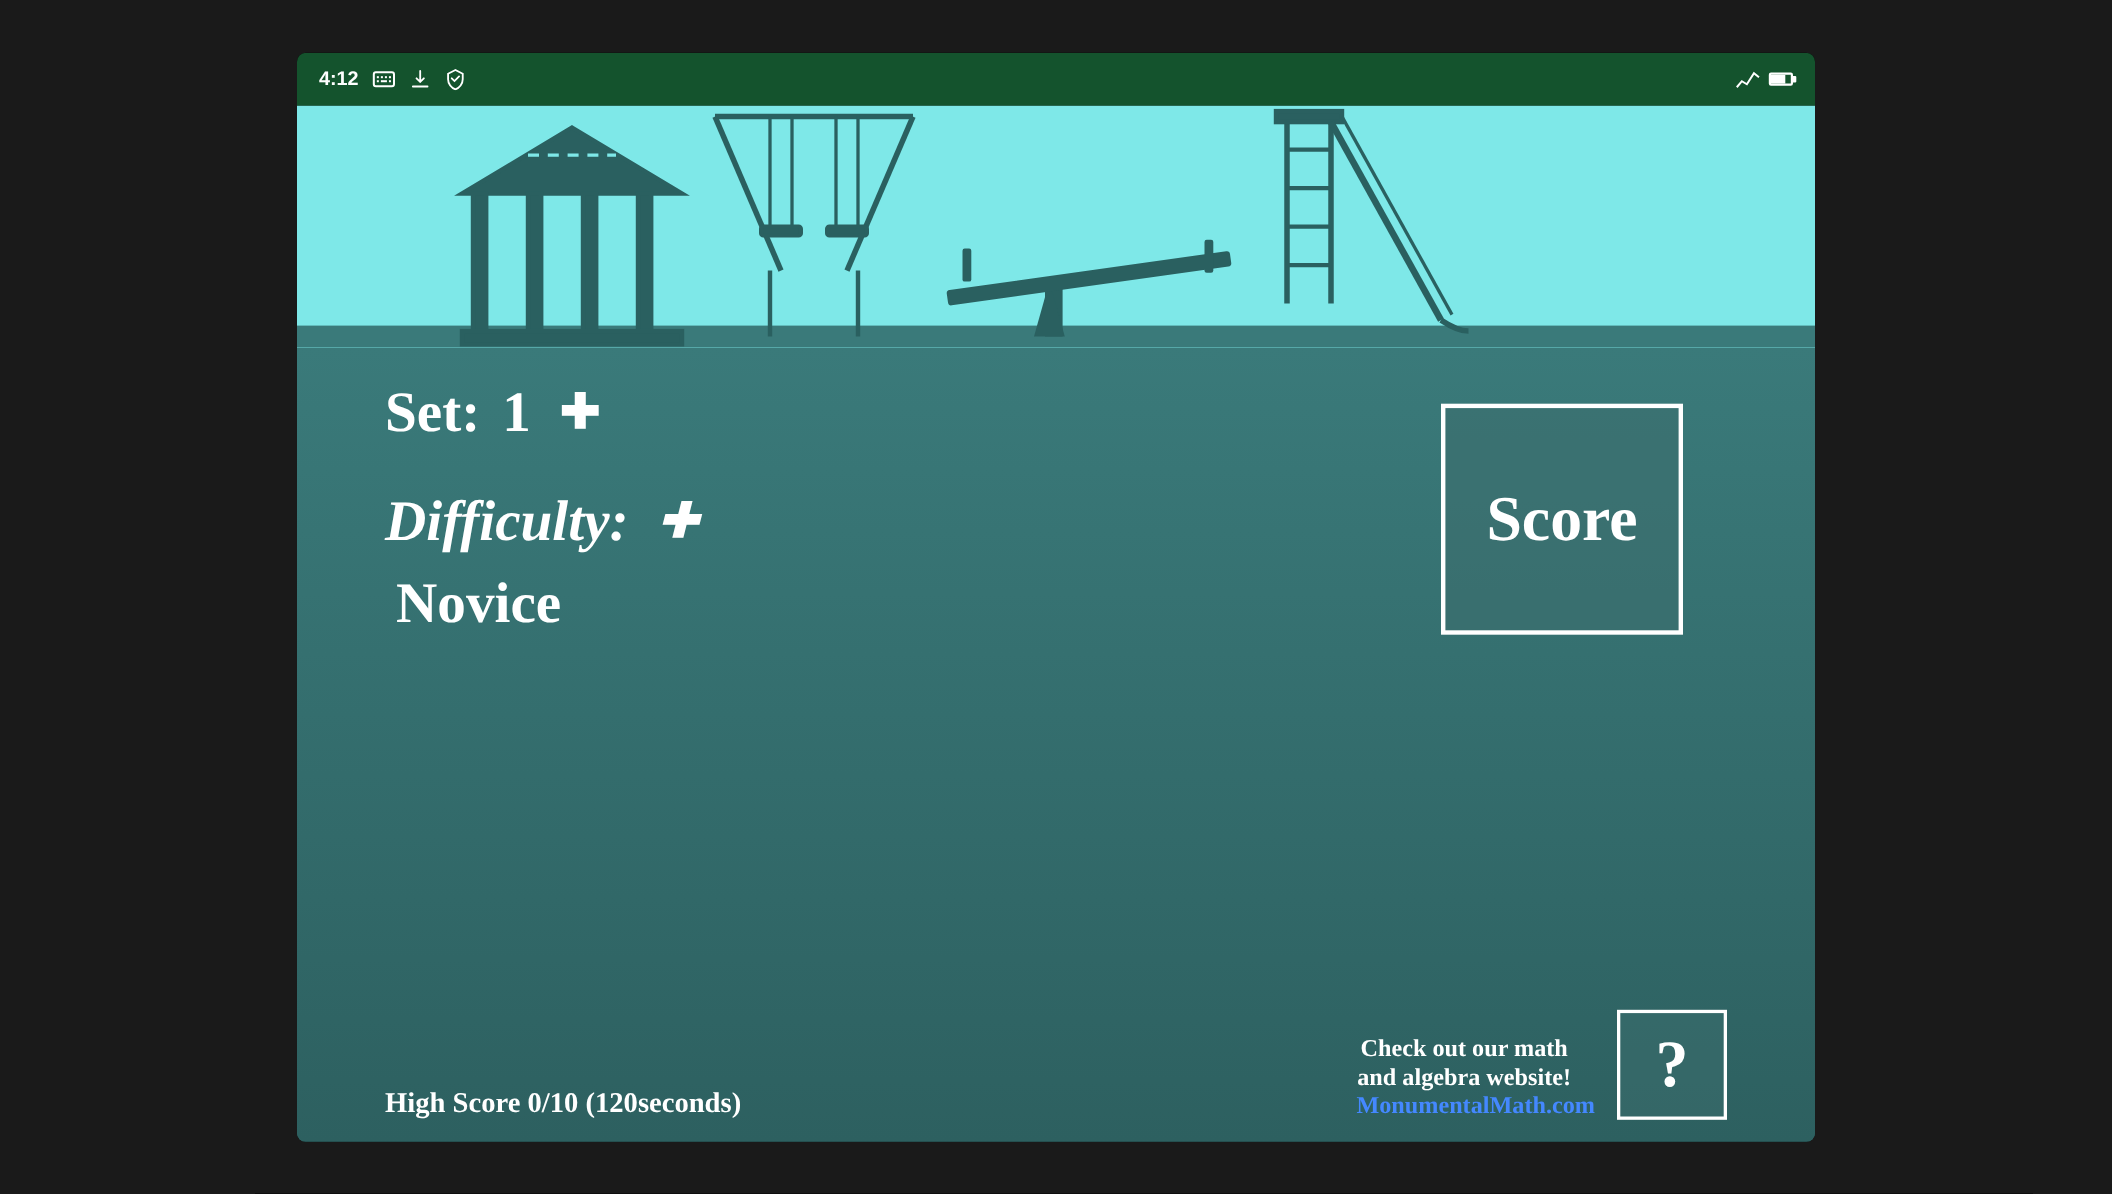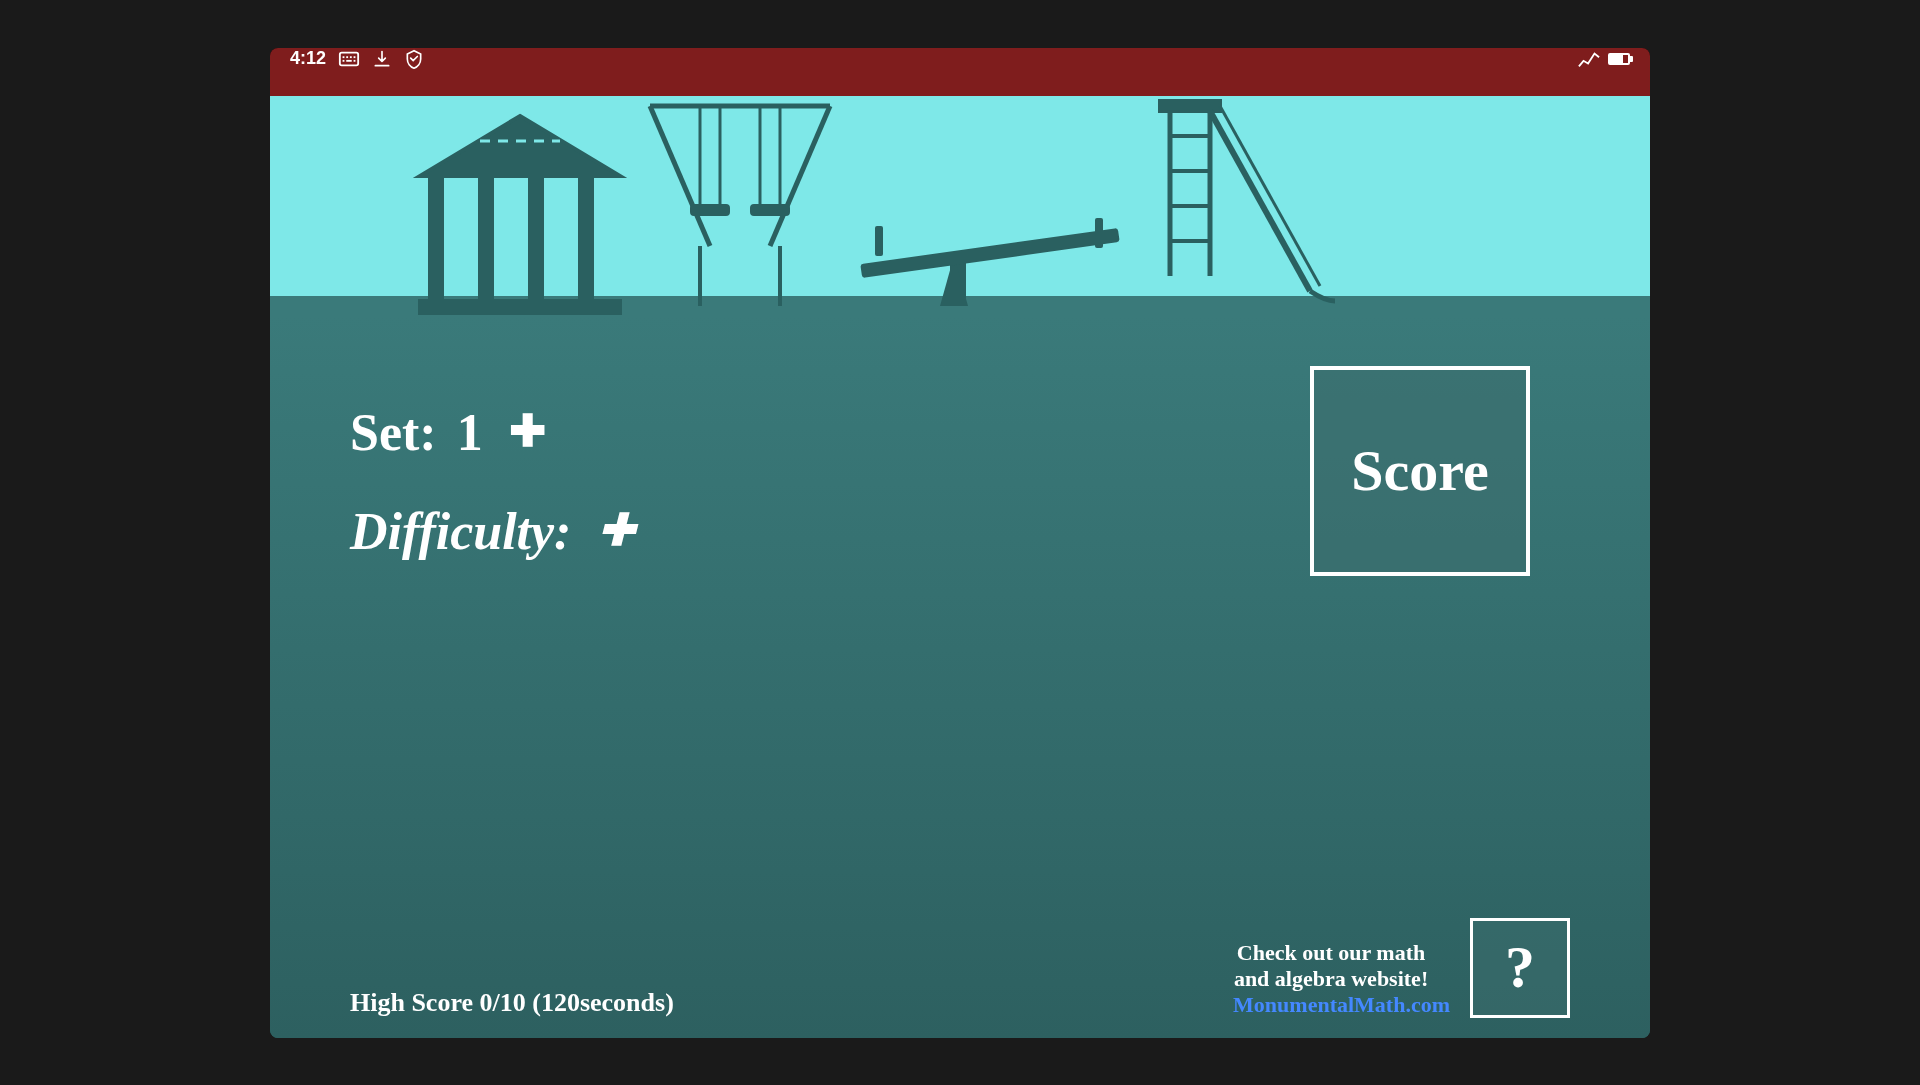--- a/index.html
+++ b/index.html
@@ -20,23 +20,23 @@
       position: relative;
       background: #000;
       border-radius: 8px;
       overflow: hidden;
     }
 
     
     .status-bar {
       width: 100%;
       height: 48px;
-      background: #7f1d1d;
-      display: flex;
-      align-items: flex-start;
+      background: #14532d;
+      display: flex;
+      align-items: center;
       justify-content: space-between;
       padding: 0 20px;
       position: relative;
       z-index: 10;
     }
 
     .status-left {
       display: flex;
       align-items: center;
       gap: 12px;
@@ -113,21 +113,21 @@
       width: 100%;
       height: calc(100% - 220px);
       background: linear-gradient(180deg, #3a7a7a 0%, #2d6060 100%);
       display: flex;
       flex-direction: column;
       padding: 30px 80px;
     }
 
     .game-controls {
       display: flex;
-      align-items: flex-end;
+      align-items: center;
       width: 100%;
     }
 
     .left-panel {
       flex: 1;
     }
 
     .set-row {
       display: flex;
       align-items: center;
@@ -392,20 +392,23 @@
               <span class="plus-icon">✚</span>
             </div>
           </div>
 
           <div class="difficulty-row">
             <span class="label-text">Difficulty:</span>
             <div class="plus-button">
               <span class="plus-icon">✚</span>
             </div>
           </div>
+          <div>
+            <span class="novice-text">Novice</span>
+          </div>
         </div>
 
         <div class="right-panel">
           <button class="next-button">
             <span class="next-button-text">Score</span>
           </button>
         </div>
       </div>
 
       <div class="bottom-bar">

